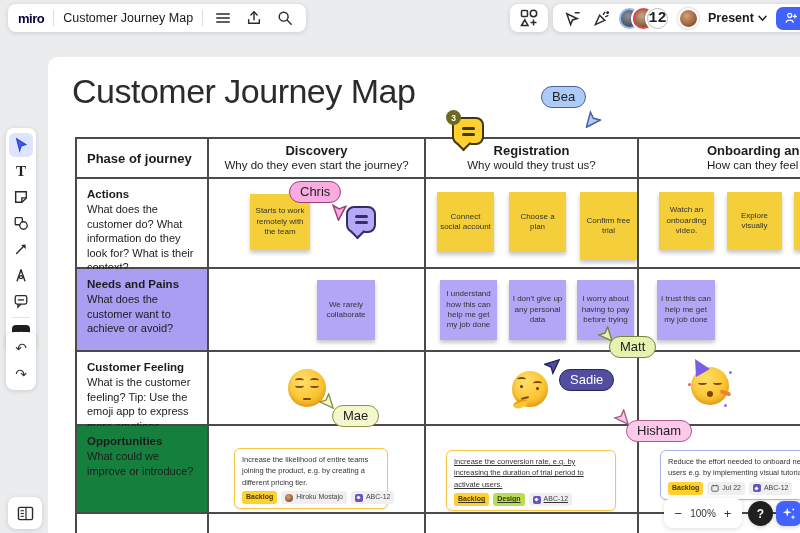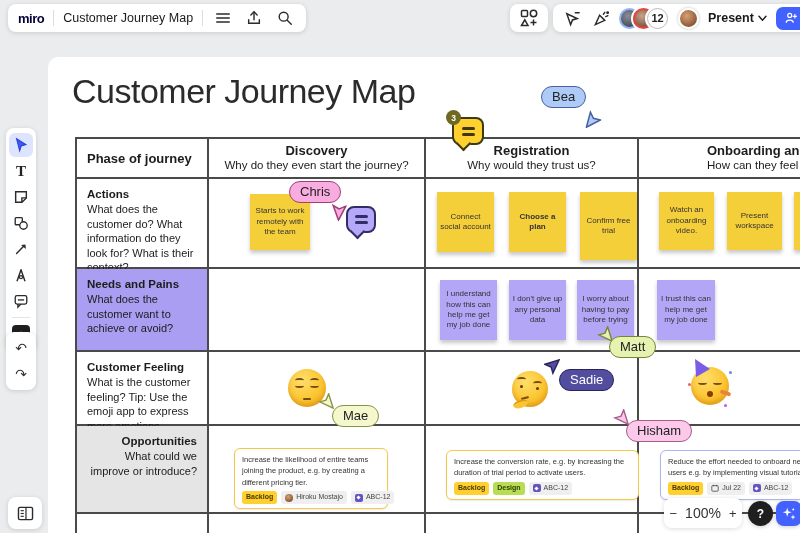--- a/index.html
+++ b/index.html
@@ -20,21 +20,21 @@
   .cell { border-right:2px solid #4a4a4a; border-bottom:2px solid #4a4a4a; position:relative; background:#fff; }
   .head-phase { display:flex; align-items:center; padding:0 10px; font-weight:bold; font-size:13px; color:#1c1c1c; }
   .head-col { text-align:center; padding-top:4px; color:#1c1c1c; }
   .head-col .t { font-weight:bold; font-size:13px; }
   .head-col .s { font-size:11.5px; margin-top:1px; }
   .head-onb { text-align:left; padding-left:68px; }
   .rowlab { padding:9px 10px; color:#1c1c1c; }
   .rowlab .t { font-weight:bold; font-size:11.5px; margin-bottom:2px; }
   .rowlab .d { font-size:11px; line-height:1.32; }
   .bg-purple { background:#a99ef2; }
-  .bg-orange { background:#e5e5e5;text-align:right; }
+  .bg-orange { background:#15803d; }
 
   .sticky { position:absolute; background:#f5cf3a; box-shadow:0 3px 4px rgba(0,0,0,.22);
             display:flex; align-items:center; justify-content:center; text-align:center;
             font-size:8px; line-height:1.3; color:#333; padding:3px; }
   .sticky.purple { background:#b3a6f7; }
 
   .opcard { position:absolute; background:#fff; border:1.5px solid #f6c844; border-radius:6px;
             padding:5px 7px 4px; font-size:7.5px; line-height:1.5; color:#333;
             box-shadow:0 1px 2px rgba(0,0,0,.08); }
   .opcard.bluebrd { border-color:#a9b6f2; }
@@ -74,42 +74,42 @@
   .logo { font-weight:bold; font-size:13px; color:#050038; letter-spacing:-.5px; }
   .vdiv { width:1px; height:16px; background:#ddd; }
   .tb-title { font-size:12.5px; color:#1a1a1a; }
   .icon-btn { width:22px; height:22px; display:flex; align-items:center; justify-content:center; border-radius:4px; }
   .tb-apps { left:510px; top:4px; width:38px; height:28px; justify-content:center; }
   .tb-right { left:553px; top:4px; height:28px; padding:0 8px; gap:7px; }
   .avatar { width:21px; height:21px; border-radius:50%; }
   .av1 { border:2px solid #8fb5f7; background:radial-gradient(circle at 40% 35%, #8a8f99, #2f333c); }
   .av2 { border:2px solid #e8453c; background:radial-gradient(circle at 40% 35%, #caa48a, #5f3b2a); margin-left:-7px; box-shadow:0 0 0 2px #fff; }
   .avcount { width:21px; height:21px; border-radius:50%; background:#fff; border:1.5px solid #bbb;
-             display:flex; align-items:center; justify-content:center; font-size:11px; font-weight:bold; color:#222;
-             margin-left:-7px; box-shadow:0 0 0 2px #fff; }
+             display:flex; align-items:center; justify-content:center; font-size:15px; font-weight:bold; color:#222;
+             margin-left:-7px; box-shadow:0 0 0 2px #fff;font-family:Liberation Mono, monospace; }
   .av3 { border:2px solid #fff; box-shadow:0 0 3px rgba(0,0,0,.3); background:radial-gradient(circle at 40% 35%, #d9a074, #6b3b1f); margin-left:3px; }
   .present { display:flex; align-items:center; gap:4px; font-size:12.5px; font-weight:bold; color:#1a1a1a; padding:0 2px; }
   .share-btn { background:#4262ff; color:#fff; font-size:12px; font-weight:bold; border-radius:7px;
                height:23px; padding:0 9px; display:flex; align-items:center; gap:5px; }
 
   
   .tools { left:6px; top:128px; width:30px; flex-direction:column; padding:5px 0; gap:2px; justify-content:flex-start; }
   .tool { width:24px; height:24px; display:flex; align-items:center; justify-content:center; border-radius:6px; }
   .tool.active { background:#dde4ff; }
   .t-glyph { font-family:"Liberation Serif", serif; font-size:15px; color:#222; font-weight:bold; }
   .hdiv { width:18px; height:1px; background:#e4e4e4; margin:2px 0; }
   .plusbox { width:18px; height:18px; background:#1f1f1f; border-radius:4px; color:#fff; font-size:13px;
              display:flex; align-items:center; justify-content:center; }
   .undo-panel { left:6px; top:332px; width:30px; flex-direction:column; padding:4px 0; gap:2px; }
   .uglyph { font-size:14px; color:#333; line-height:1; }
   .frames-panel { left:8px; top:497px; width:34px; height:32px; justify-content:center; }
 
   
   .zoom-panel { left:664px; top:498px; width:78px; height:30px; justify-content:center; gap:8px; font-size:13px; color:#333; }
-  .zoom-pct { font-size:14px; color:#333; }
+  .zoom-pct { font-size:10px; color:#333; }
   .help-btn { position:absolute; left:748px; top:501px; width:25px; height:25px; border-radius:50%; background:#1f1f1f;
               color:#fff; font-size:12px; font-weight:bold; display:flex; align-items:center; justify-content:center;
               box-shadow:0 1px 4px rgba(0,0,0,.2); }
   .ai-btn { position:absolute; left:776px; top:501px; width:26px; height:25px; border-radius:8px; background:#4361ff;
             display:flex; align-items:center; justify-content:center; box-shadow:0 1px 4px rgba(0,0,0,.2); }
 </style>
 </head>
 <body>
 
 <div class="canvas"></div>
@@ -133,34 +133,35 @@
 
   <div class="cell rowlab">
     <div class="t">Actions</div>
     <div class="d">What does the customer do? What information do they look for? What is their context?</div>
   </div>
   <div class="cell">
     <div class="sticky" style="left:41px;top:15px;width:60px;height:56px;">Starts to work remotely with the team</div>
   </div>
   <div class="cell">
     <div class="sticky" style="left:11px;top:13px;width:57px;height:60px;">Connect social account</div>
-    <div class="sticky" style="left:83px;top:13px;width:57px;height:60px;font-weight:bold;">Choose a plan</div>
+    <div class="sticky" style="left:83px;top:13px;width:57px;height:60px;">Choose a plan</div>
     <div class="sticky" style="left:154px;top:13px;width:57px;height:68px;">Confirm free trial</div>
   </div>
   <div class="cell">
     <div class="sticky" style="left:20px;top:13px;width:55px;height:58px;">Watch an onboarding video.</div>
-    <div class="sticky" style="left:88px;top:13px;width:55px;height:58px;">Present workspace</div>
+    <div class="sticky" style="left:88px;top:13px;width:55px;height:58px;">Explore visually</div>
     <div class="sticky" style="left:155px;top:13px;width:55px;height:58px;"></div>
   </div>
 
   <div class="cell rowlab bg-purple">
     <div class="t">Needs and Pains</div>
     <div class="d">What does the customer want to achieve or avoid?</div>
   </div>
   <div class="cell">
+    <div class="sticky purple" style="left:108px;top:11px;width:58px;height:60px;">We rarely collaborate</div>
   </div>
   <div class="cell">
     <div class="sticky purple" style="left:83px;top:11px;width:57px;height:60px;">I don't give up any personal data</div>
     <div class="sticky purple" style="left:14px;top:11px;width:57px;height:60px;">I understand how this can help me get my job done</div>
     <div class="sticky purple" style="left:151px;top:11px;width:57px;height:60px;">I worry about having to pay before trying</div>
   </div>
   <div class="cell">
     <div class="sticky purple" style="left:18px;top:11px;width:58px;height:60px;">I trust this can help me get my job done</div>
   </div>
 
@@ -214,21 +215,21 @@
             <span>Hiroku Mostajo</span>
           </span>
         <span class="tag">
             <span class="jira-ico"></span>
             <span>ABC-12</span>
           </span>
       </div>
     </div>
   </div>
   <div class="cell">
-    <div class="opcard" style="left:20px;top:24px;width:193px;">
+    <div class="opcard" style="left:20px;top:24px;width:170px;text-decoration:underline;">
       <div>Increase the conversion rate, e.g. by increasing the duration of trial period to activate users.</div>
       <div class="tags">
         <span class="tag yellow">Backlog</span>
         <span class="tag green">Design</span>
         <span class="tag">
             <span class="jira-ico"></span>
             <span>ABC-12</span>
           </span>
       </div>
     </div>

